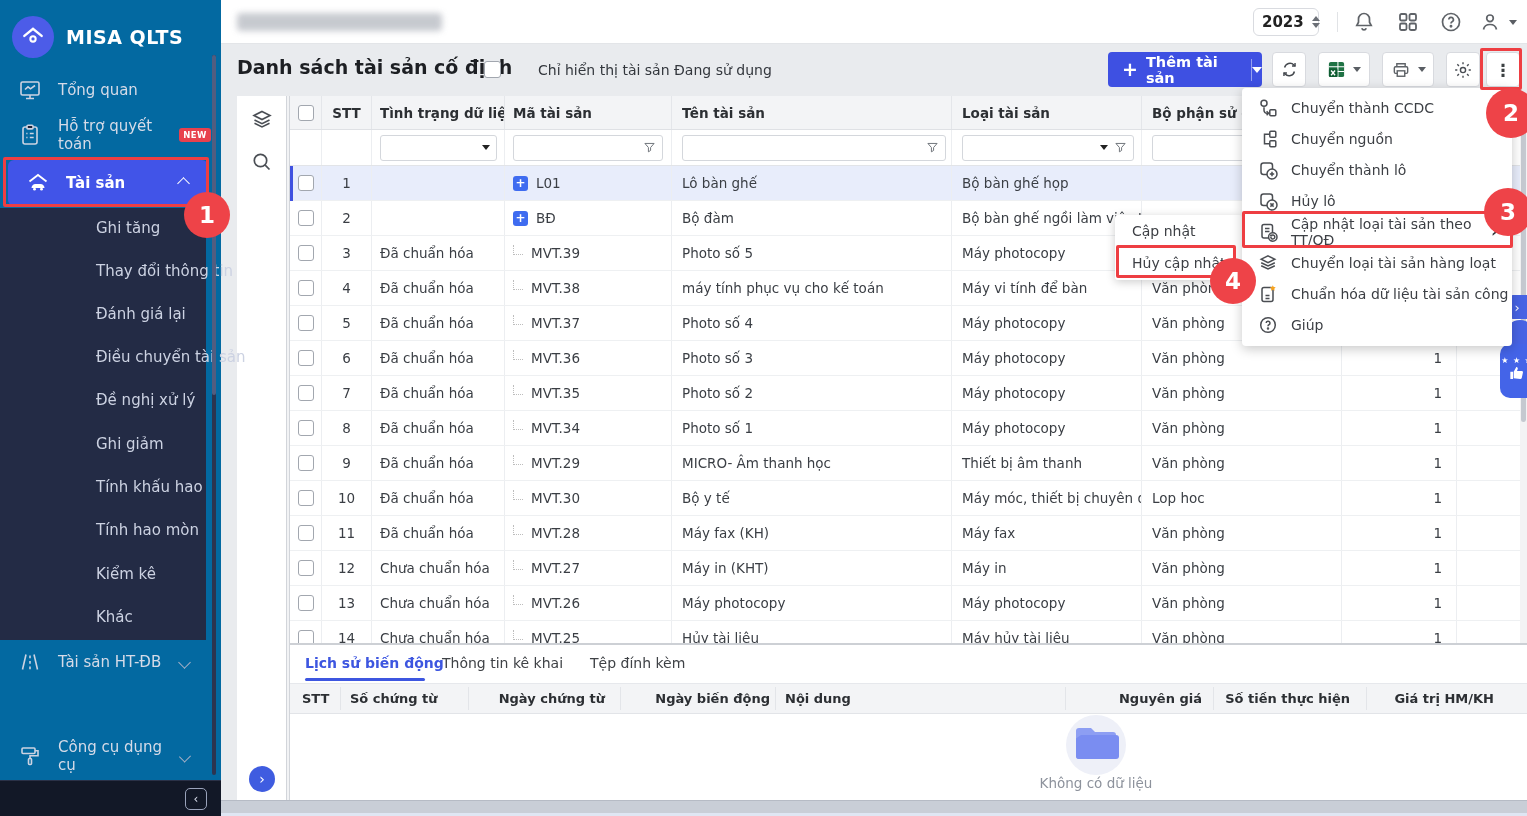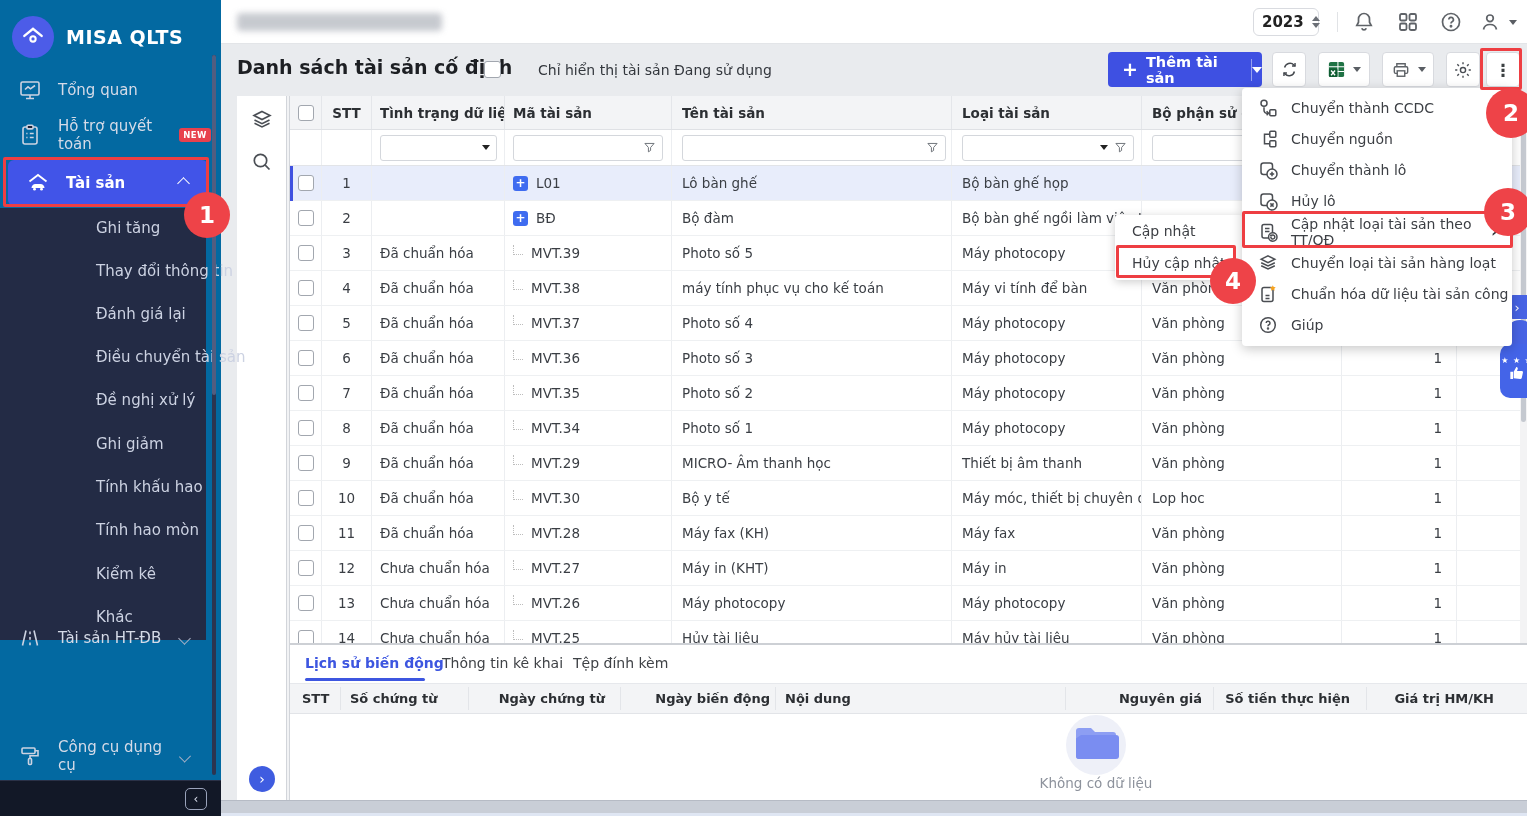--- a/index.html
+++ b/index.html
@@ -184,21 +184,21 @@
         <span>Tính hao mòn</span>
       </div>
     <div class="sub-item" style="top:351px;">
         <span>Kiểm kê</span>
       </div>
     <div class="sub-item" style="top:394px;">
         <span>Khác</span>
       </div>
   </div>
 
-  <div class="snav-item" style="top:616px;">
+  <div class="snav-item" style="top:640px;">
     <span class="sic"><svg viewBox="0 0 24 24" fill="none" stroke="#cdd3e2" stroke-width="1.6">
           <path d="M8 4.5L4.5 19.5M16 4.5l3.5 15M12 5.5v2.8M12 11v2.8M12 16.5v2.8"></path>
         </svg></span>
     <span>Tài sản HT-ĐB</span>
     <span class="chev chev-down" style="margin-left:auto;margin-right:22px;"></span>
   </div>
 
 
   <div class="snav-item" style="top:734px;justify-content:space-between;">
     <span class="sic"><svg viewBox="0 0 24 24" fill="none" stroke="#cdd3e2" stroke-width="1.6">
@@ -627,21 +627,21 @@
 </div>
 
 <div class="vscroll">
     <div class="vscroll-thumb"></div>
   </div>
 <div class="grid-bottom-line"></div>
 
 <div class="detail">
   <div class="dtab active" style="left:15px;">Lịch sử biến động</div>
   <div class="dtab" style="left:152px;">Thông tin kê khai</div>
-  <div class="dtab" style="left:283px;">Tệp đính kèm</div>
+  <div class="dtab" style="left:300px;">Tệp đính kèm</div>
   <div class="dtab-line"></div>
 
   <div class="dhead">
     <span class="dh" style="left:12px;">STT</span>
     <span class="dh" style="left:60px;">Số chứng từ</span>
     <span class="dh" style="left:185px;width:130px;text-align:right;">Ngày chứng từ</span>
     <span class="dh" style="left:335px;width:145px;text-align:right;">Ngày biến động</span>
     <span class="dh" style="left:495px;">Nội dung</span>
     <span class="dh" style="left:700px;width:212px;text-align:right;">Nguyên giá</span>
     <span class="dh" style="left:930px;width:130px;text-align:right;">Số tiền thực hiện</span>

